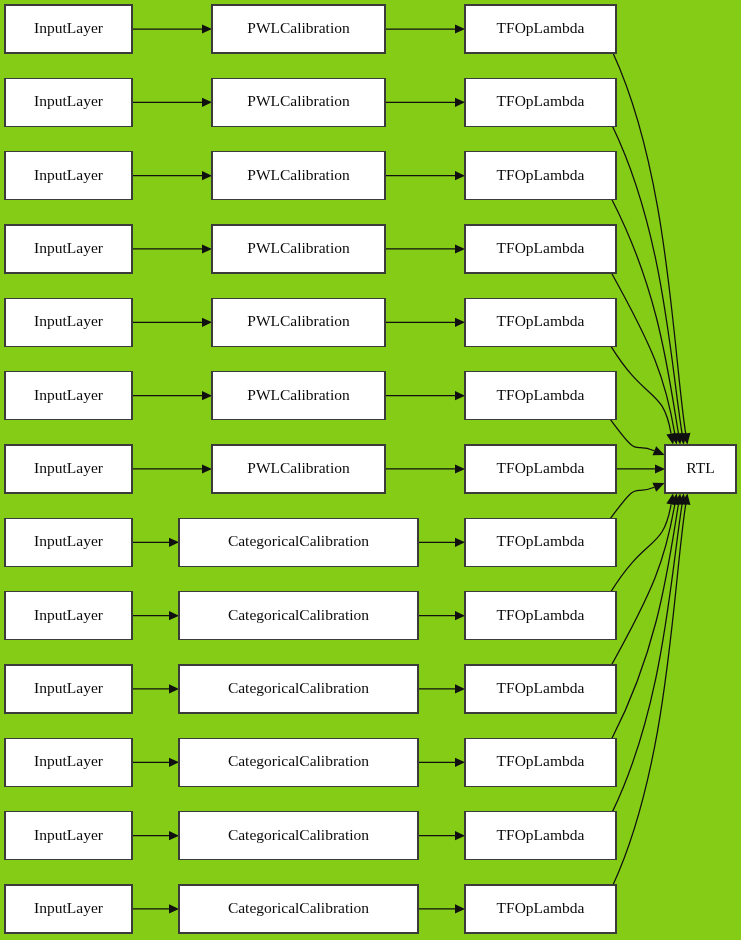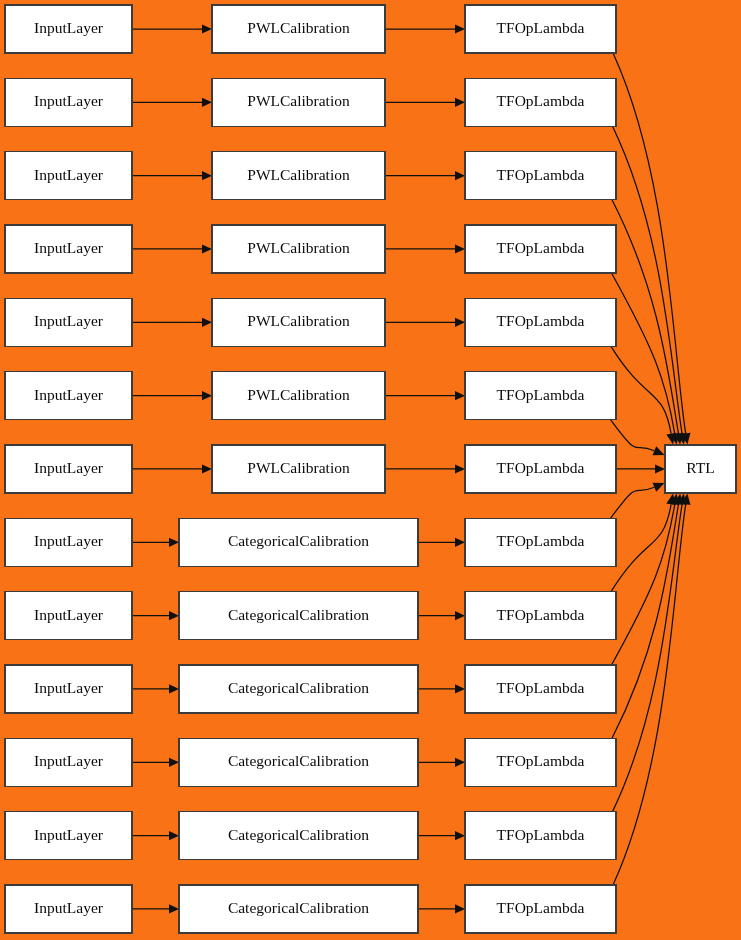--- a/index.html
+++ b/index.html
@@ -7,21 +7,21 @@
     padding: 0;
     background: #ffffff;
   }
   body {
     font-family: "Liberation Serif", "DejaVu Serif", serif;
   }
   #graph-root {
     position: relative;
     width: 741px;
     height: 940px;
-    background: #f97316;
+    background: #84cc16;
     overflow: hidden;
   }
   #graph-svg {
     position: absolute;
     top: 0;
     left: 0;
     width: 741px;
     height: 940px;
     display: block;
   }

